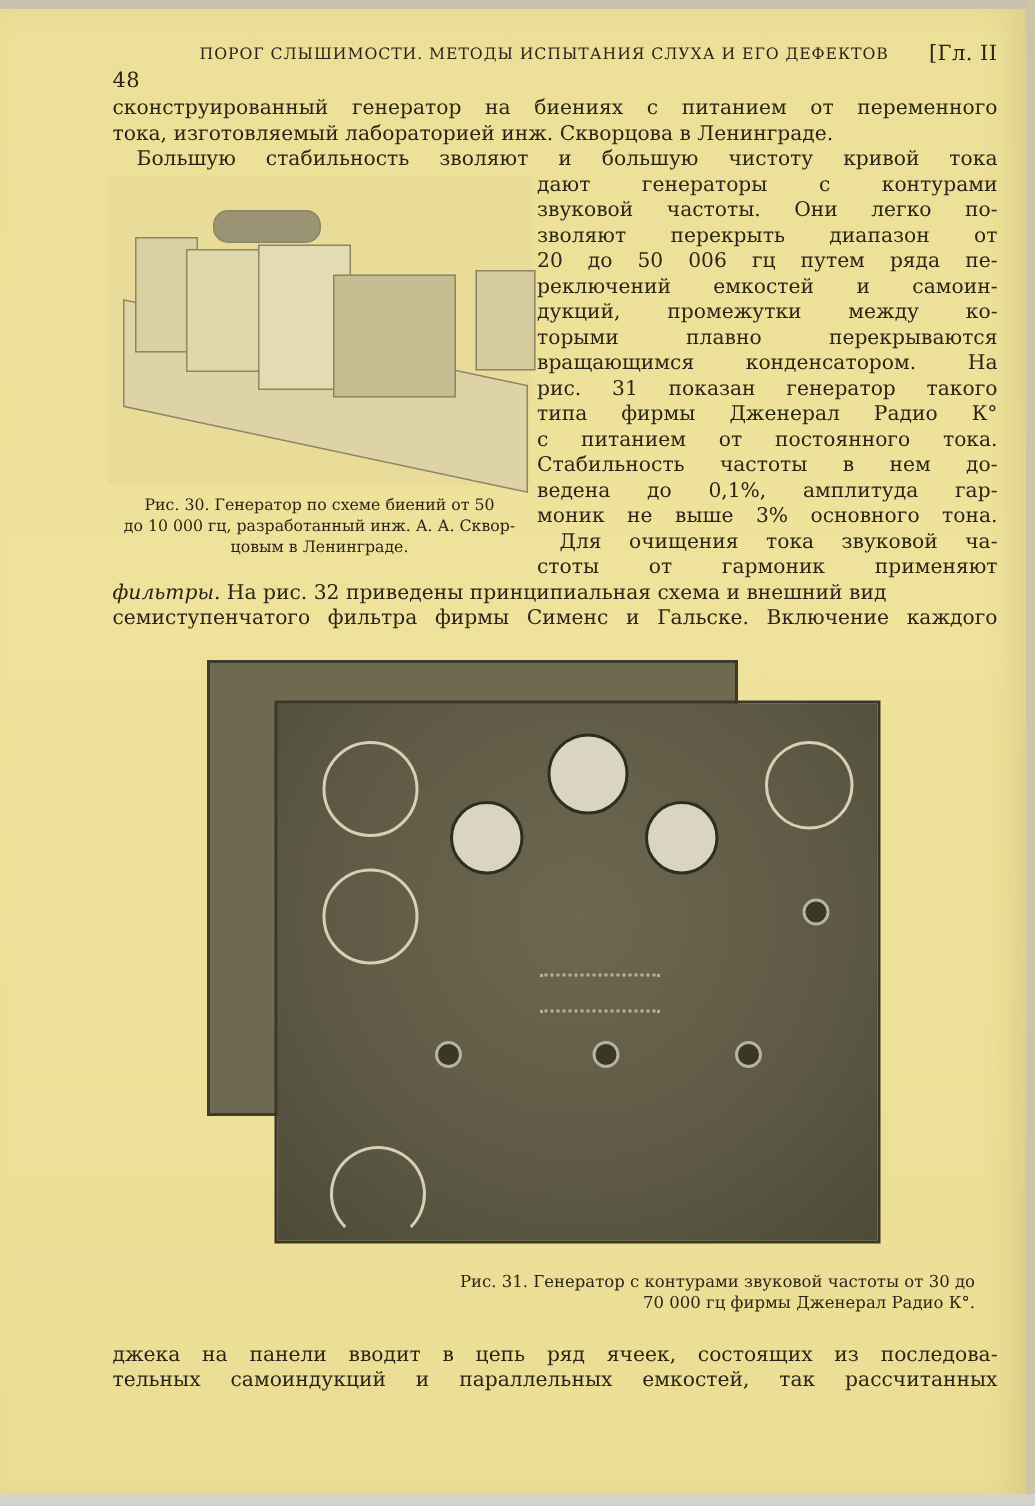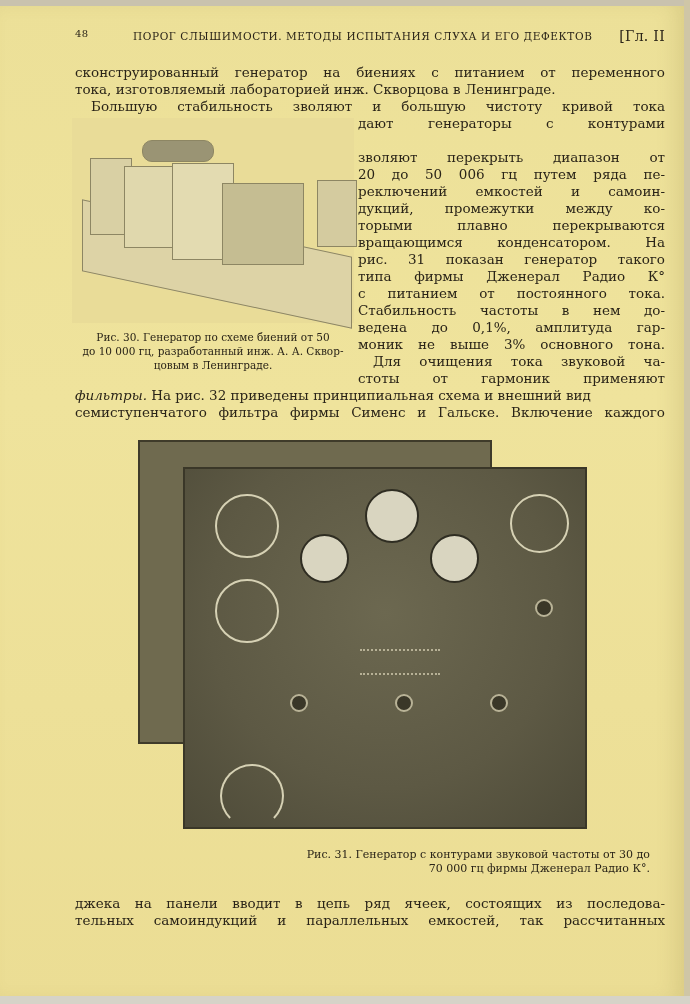--- a/index.html
+++ b/index.html
@@ -15,21 +15,21 @@
       box-shadow: inset -14px 0 20px rgba(120,100,40,0.15);
     }
     .top-strip { position:absolute; left:0; top:0; width:690px; height:6px; background:#c9c2ae; }
     .right-strip { position:absolute; right:0; top:0; width:6px; height:1004px; background:#cfc6a6; }
     .bottom-strip { position:absolute; left:0; bottom:0; width:690px; height:8px; background:#d6d3c8; }
 
     .running-head {
       position:absolute; left:75px; top:28px; width:590px; height:20px;
       font-size: 12px; letter-spacing: 0.3px;
     }
-    .page-number { position:absolute; left:0; top:0; font-size:10px; }
+    .page-number { position:absolute; left:0; top:18px; font-size:14px; }
     .running-title { position:absolute; left:58px; top:2px; font-size:10.5px; letter-spacing:0.6px; white-space:nowrap; }
     .chapter-ref { position:absolute; right:0; top:0; font-size:14px; }
 
     .text-line {
       position:absolute; font-size: 13.5px; line-height: 17px; white-space: nowrap;
       text-align: justify; text-align-last: justify;
     }
     .full { left:75px; width:590px; }
     .narrow { left:358px; width:307px; }
     .para-indent { left:91px; width:574px; }
@@ -91,20 +91,21 @@
     <span class="page-number">48</span>
     <span class="running-title">ПОРОГ СЛЫШИМОСТИ. МЕТОДЫ ИСПЫТАНИЯ СЛУХА И ЕГО ДЕФЕКТОВ</span>
     <span class="chapter-ref">[Гл. II</span>
   </div>
 
   <div class="text-line full" style="top:64px">сконструированный генератор на биениях с питанием от переменного</div>
   <div class="text-line full last-line" style="top:81px">тока, изготовляемый лабораторией инж. Скворцова в Ленинграде.</div>
   <div class="text-line para-indent" style="top:98px">Большую стабильность зволяют и большую чистоту кривой тока</div>
 
   <div class="text-line narrow" style="top:115px">дают генераторы с контурами</div>
+  <div class="text-line narrow" style="top:132px">звуковой частоты. Они легко по-</div>
   <div class="text-line narrow" style="top:149px">зволяют перекрыть диапазон от</div>
   <div class="text-line narrow" style="top:166px">20 до 50 006 гц путем ряда пе-</div>
   <div class="text-line narrow" style="top:183px">реключений емкостей и самоин-</div>
   <div class="text-line narrow" style="top:200px">дукций, промежутки между ко-</div>
   <div class="text-line narrow" style="top:217px">торыми плавно перекрываются</div>
   <div class="text-line narrow" style="top:234px">вращающимся конденсатором. На</div>
   <div class="text-line narrow" style="top:251px">рис. 31 показан генератор такого</div>
   <div class="text-line narrow" style="top:268px">типа фирмы Дженерал Радио К°</div>
   <div class="text-line narrow" style="top:285px">с питанием от постоянного тока.</div>
   <div class="text-line narrow" style="top:302px">Стабильность частоты в нем до-</div>

